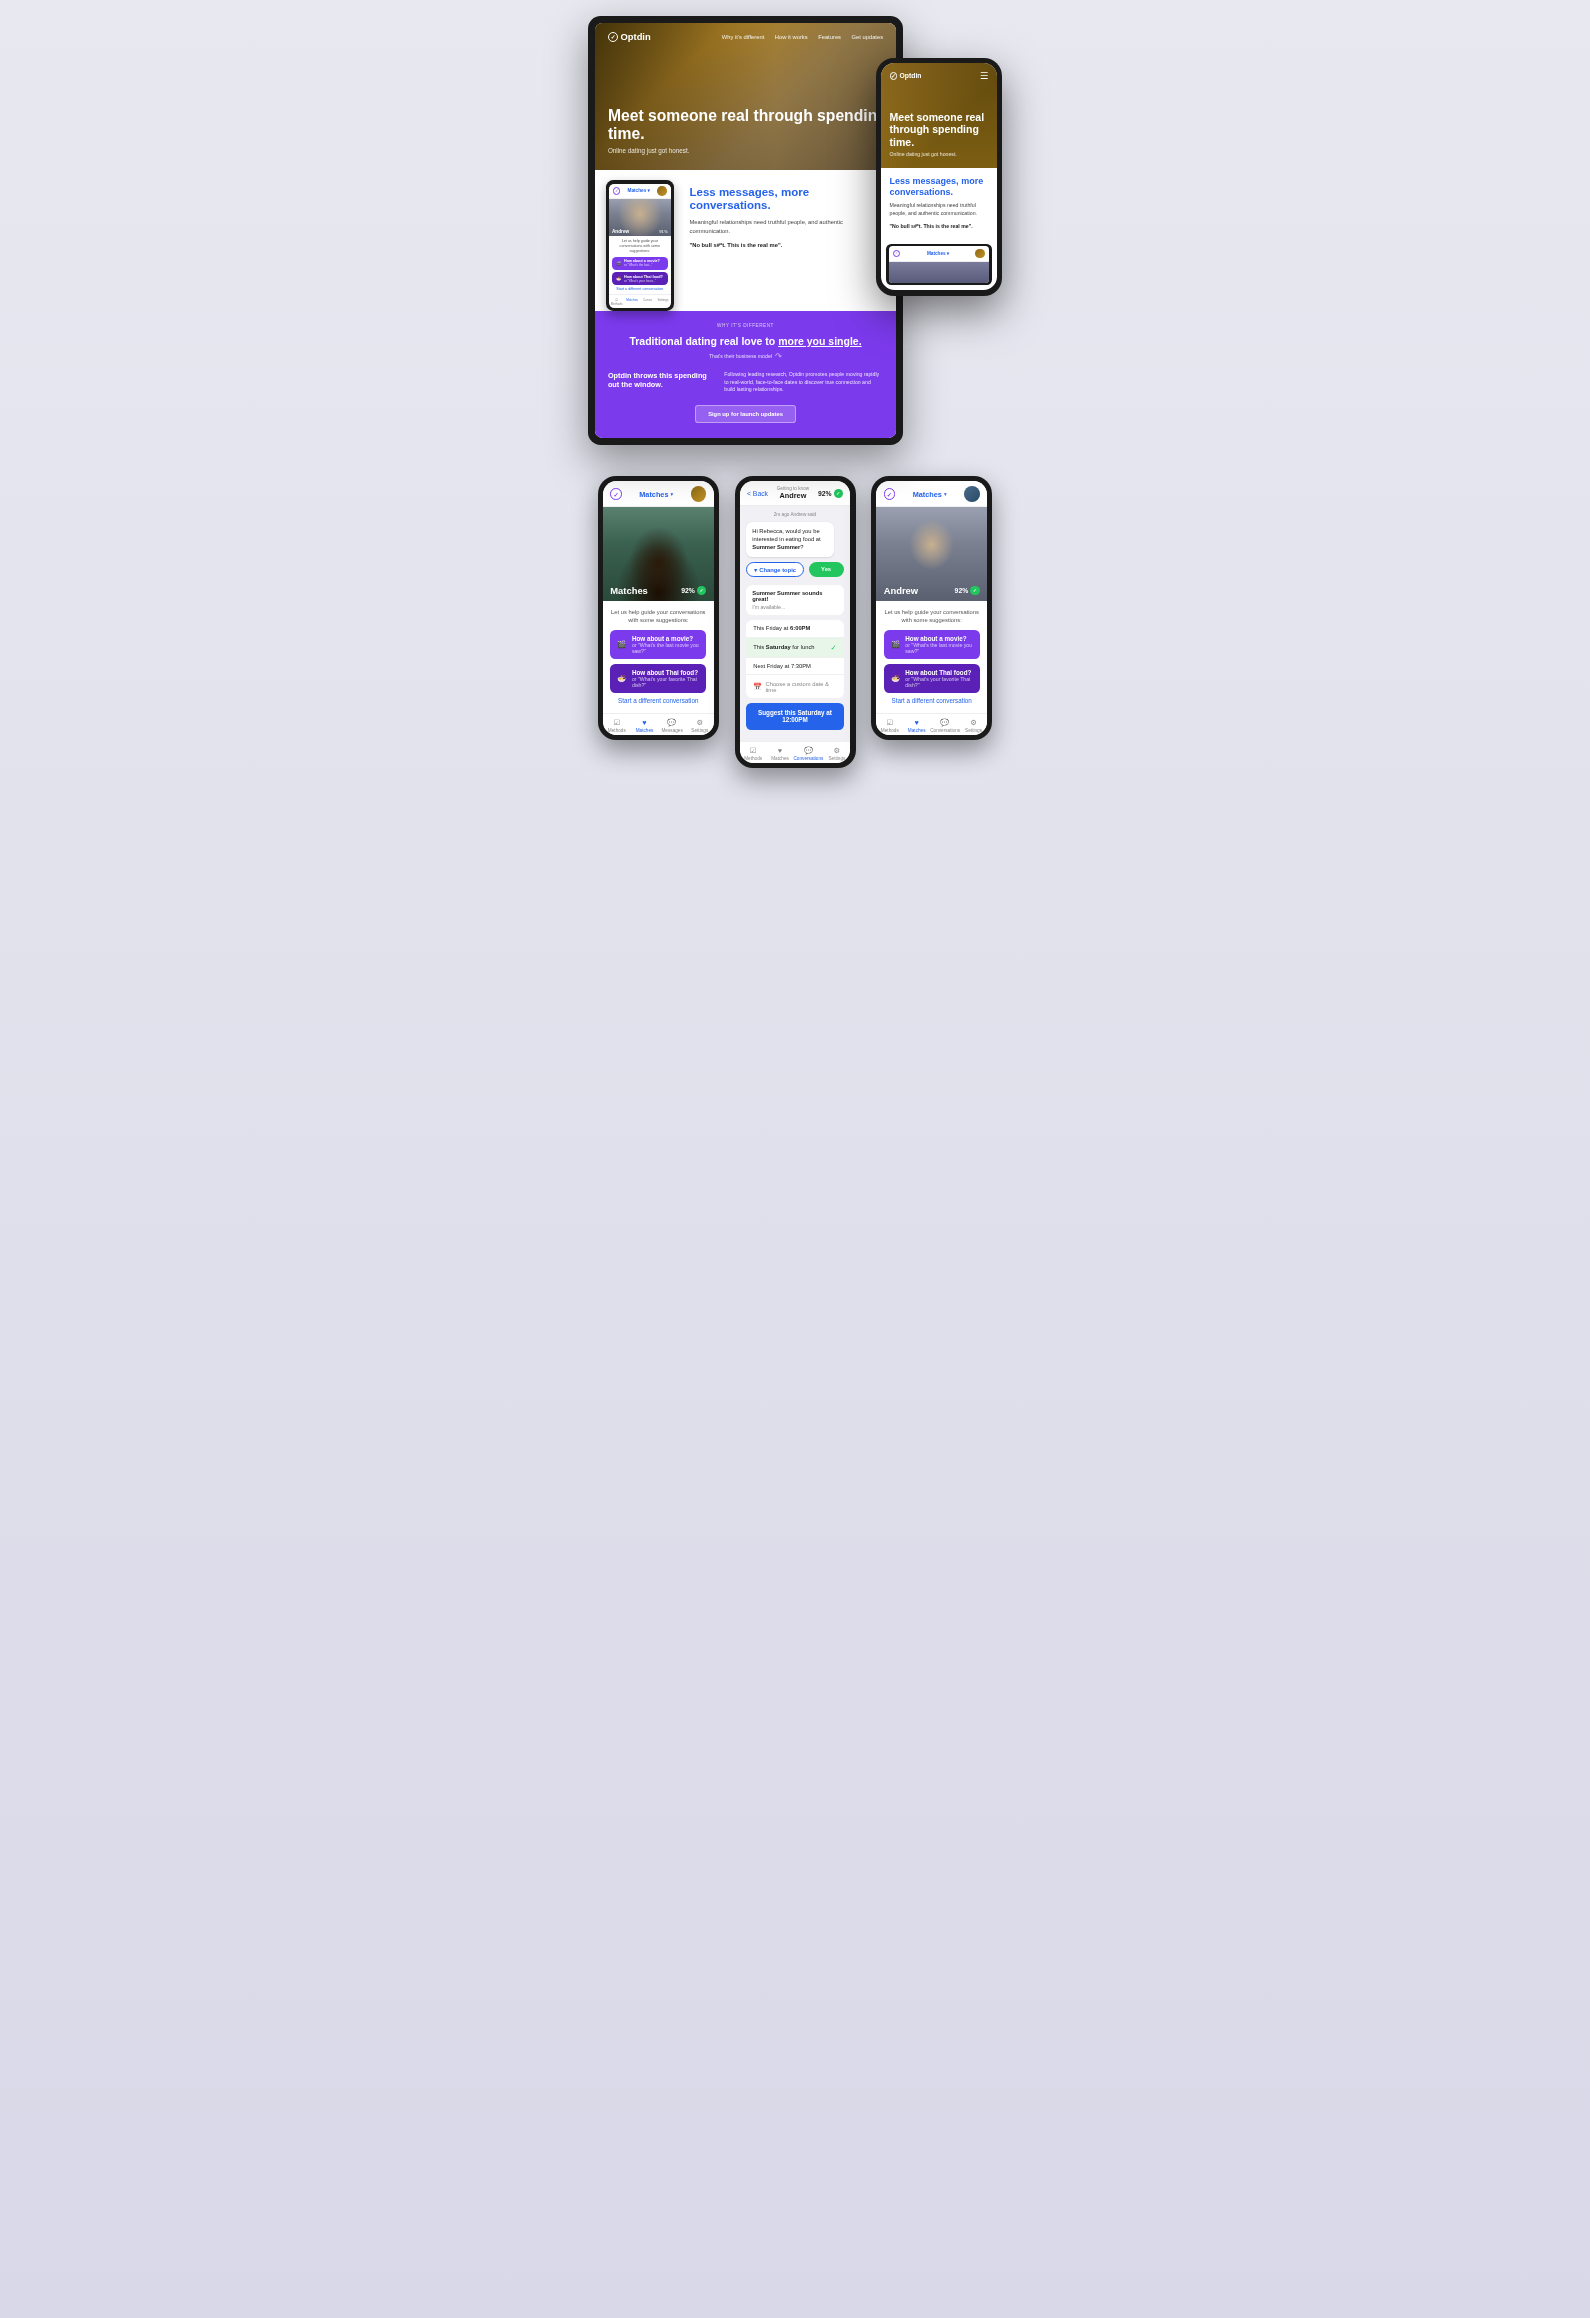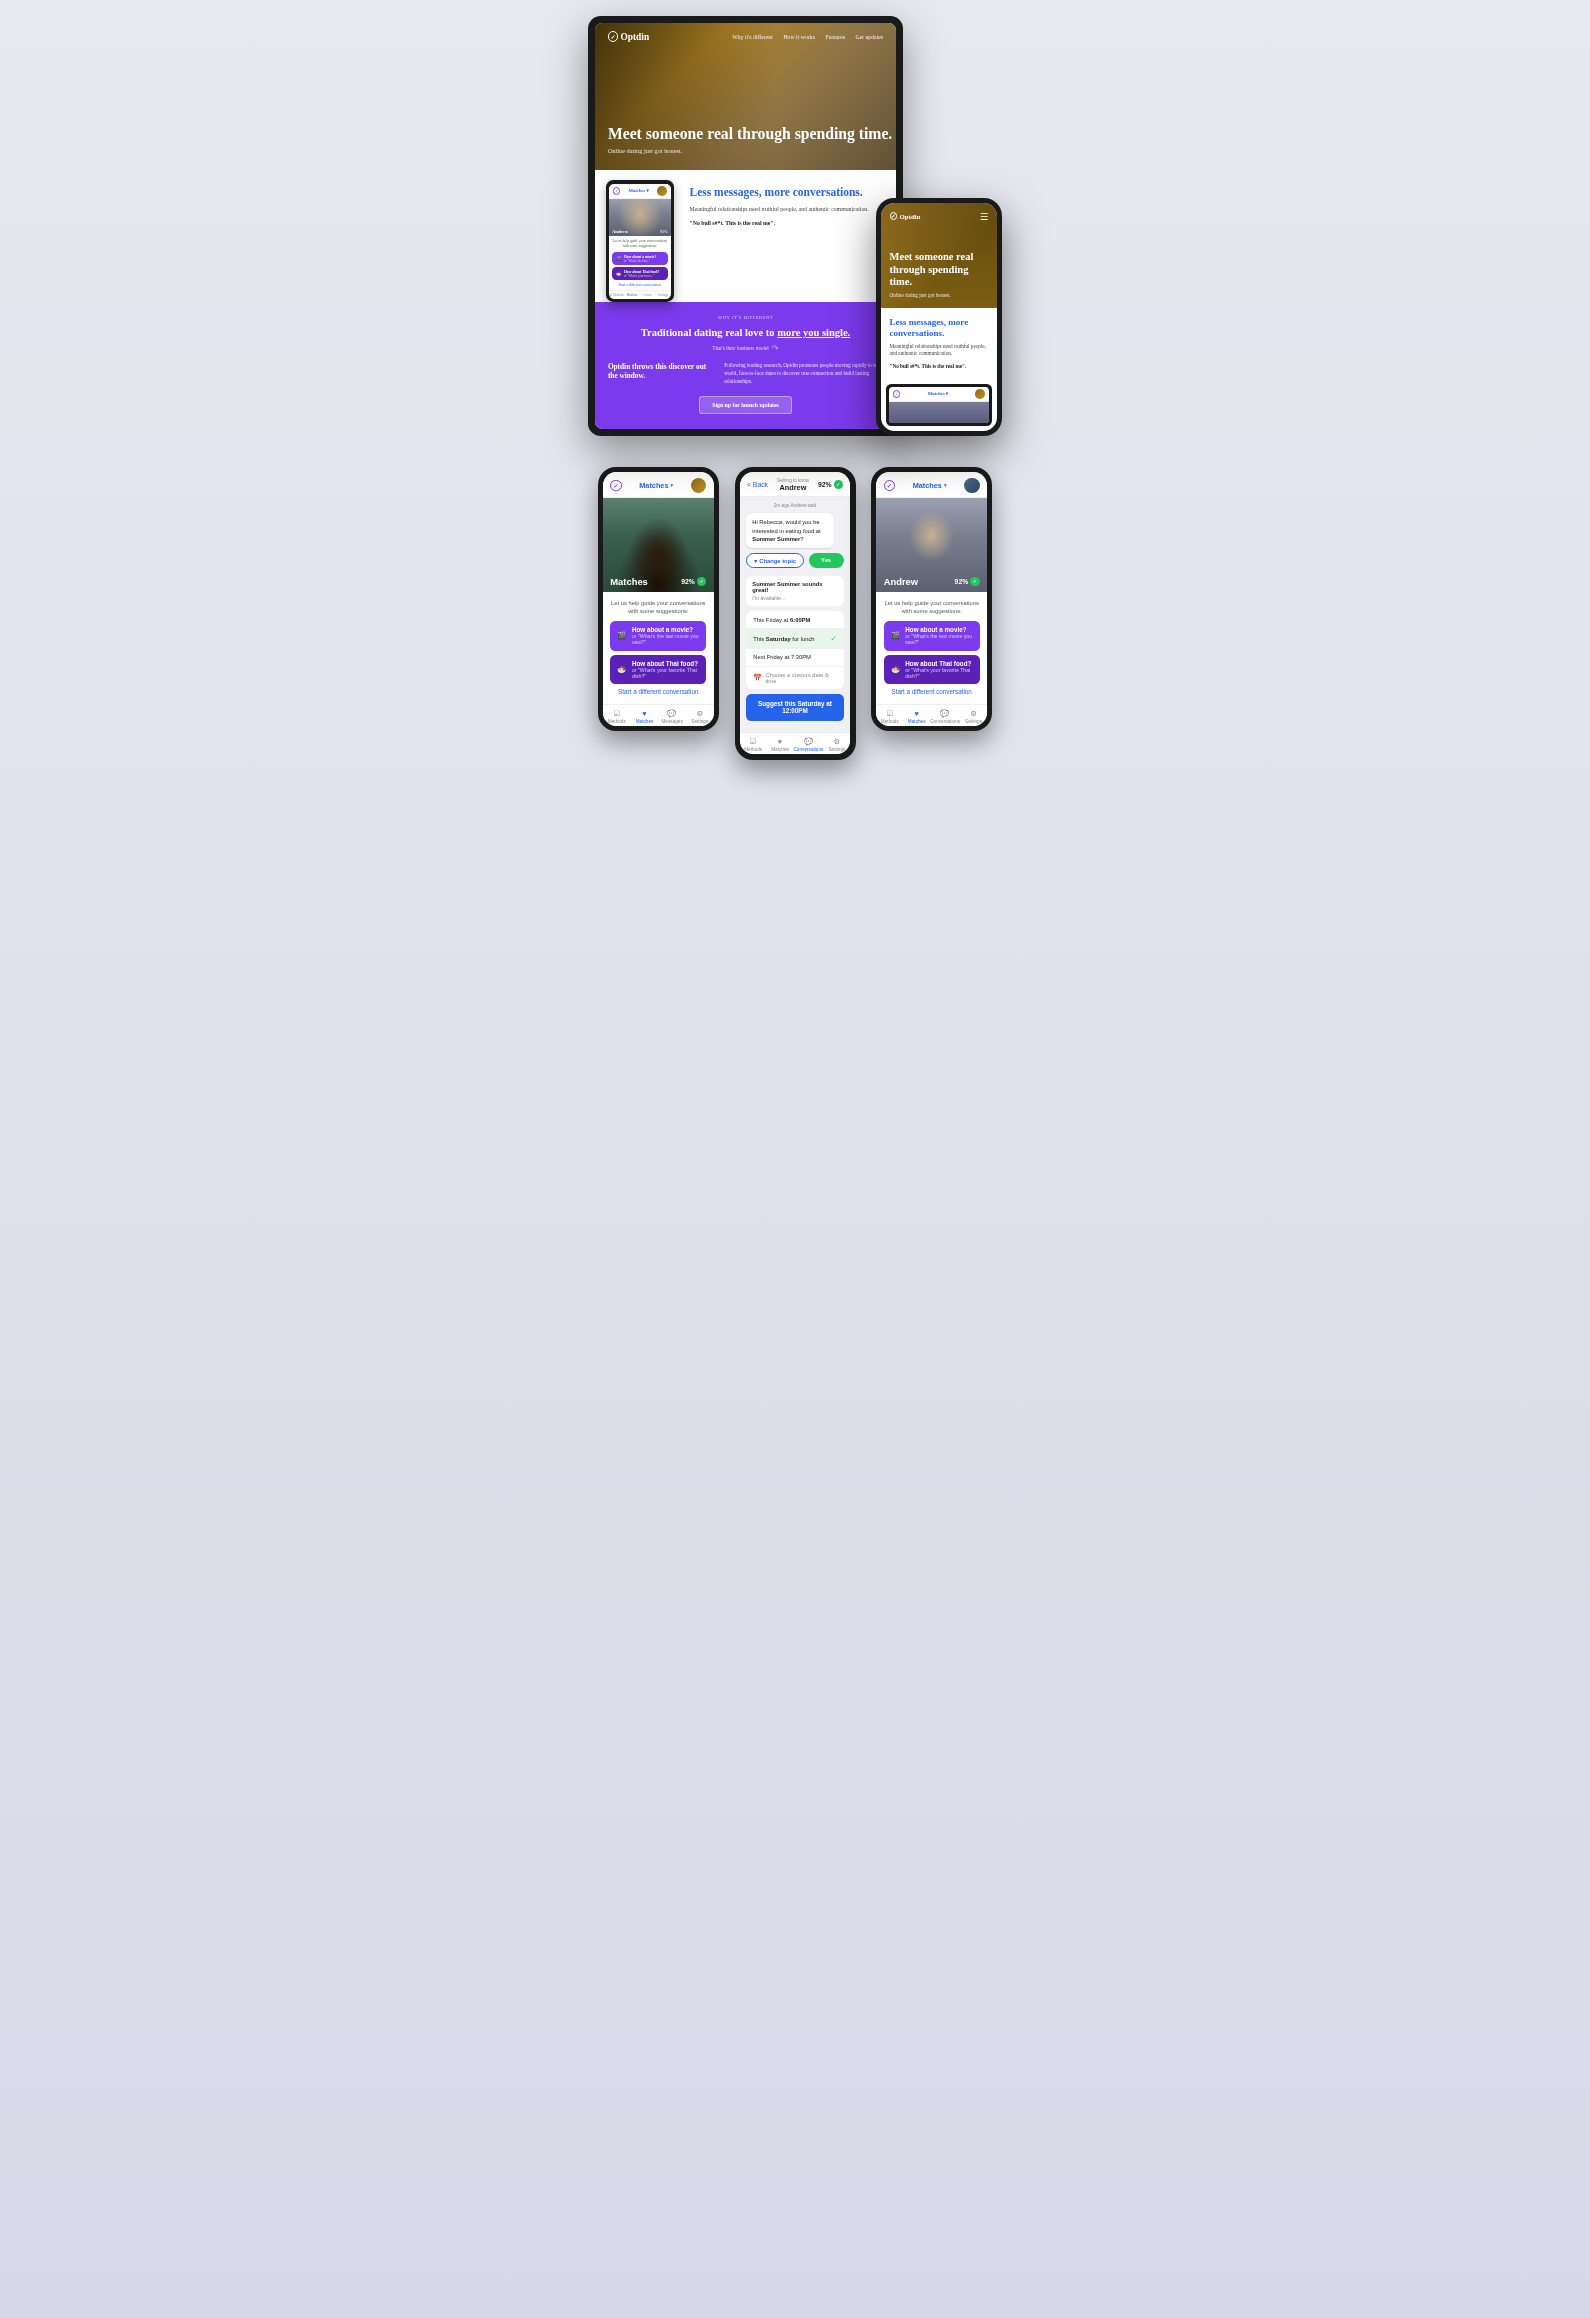--- a/index.html
+++ b/index.html
@@ -7,25 +7,24 @@
       background: linear-gradient(180deg, #e8e8f0 0%, #d8d8e8 100%);
       font-family: -apple-system, BlinkMacSystemFont, 'Segoe UI', sans-serif;
       min-height: 100vh;
       padding: 15.7px 10.5px 31px;
     }
 
     
     .top-section {
       display: flex;
       justify-content: center;
-      align-items: flex-end;
+      align-items: flex-start;
       gap: 4px;
       margin-bottom: 31px;
       position: relative;
-      font-family: Liberation Serif, serif;
     }
 
     
     .tablet-frame {
       width: 315px;
       background: #1a1a1a;
       border-radius: 12.6px;
       padding: 7.3px;
       box-shadow: 0 15.7px 42px rgba(0,0,0,0.4);
       position: relative;
@@ -849,21 +848,21 @@
         <div class="tablet-purple-why">WHY IT'S DIFFERENT</div>
         <div class="tablet-purple-title">
           <span>Traditional dating real love to </span><span class="tablet-purple-underline">more you single.</span>
         </div>
         <div class="tablet-purple-sub">
           <span>That's their business model</span>
           <span class="arrow-curved">↷</span>
         </div>
         <div class="tablet-purple-cols">
           <div class="tablet-purple-col-left">
-            <div class="tablet-purple-col-left-title">Optdin throws this discover out the window.</div>
+            <div class="tablet-purple-col-left-title">Optdin throws this spending out the window.</div>
           </div>
           <div class="tablet-purple-col-right">Following leading research, Optdin promotes people moving rapidly to real-world, face-to-face dates to discover true connection and build lasting relationships.</div>
         </div>
         <div class="tablet-purple-btn">Sign up for launch updates</div>
       </div>
 
     </div>
   </div>
 
   <div class="phone-frame-top">

